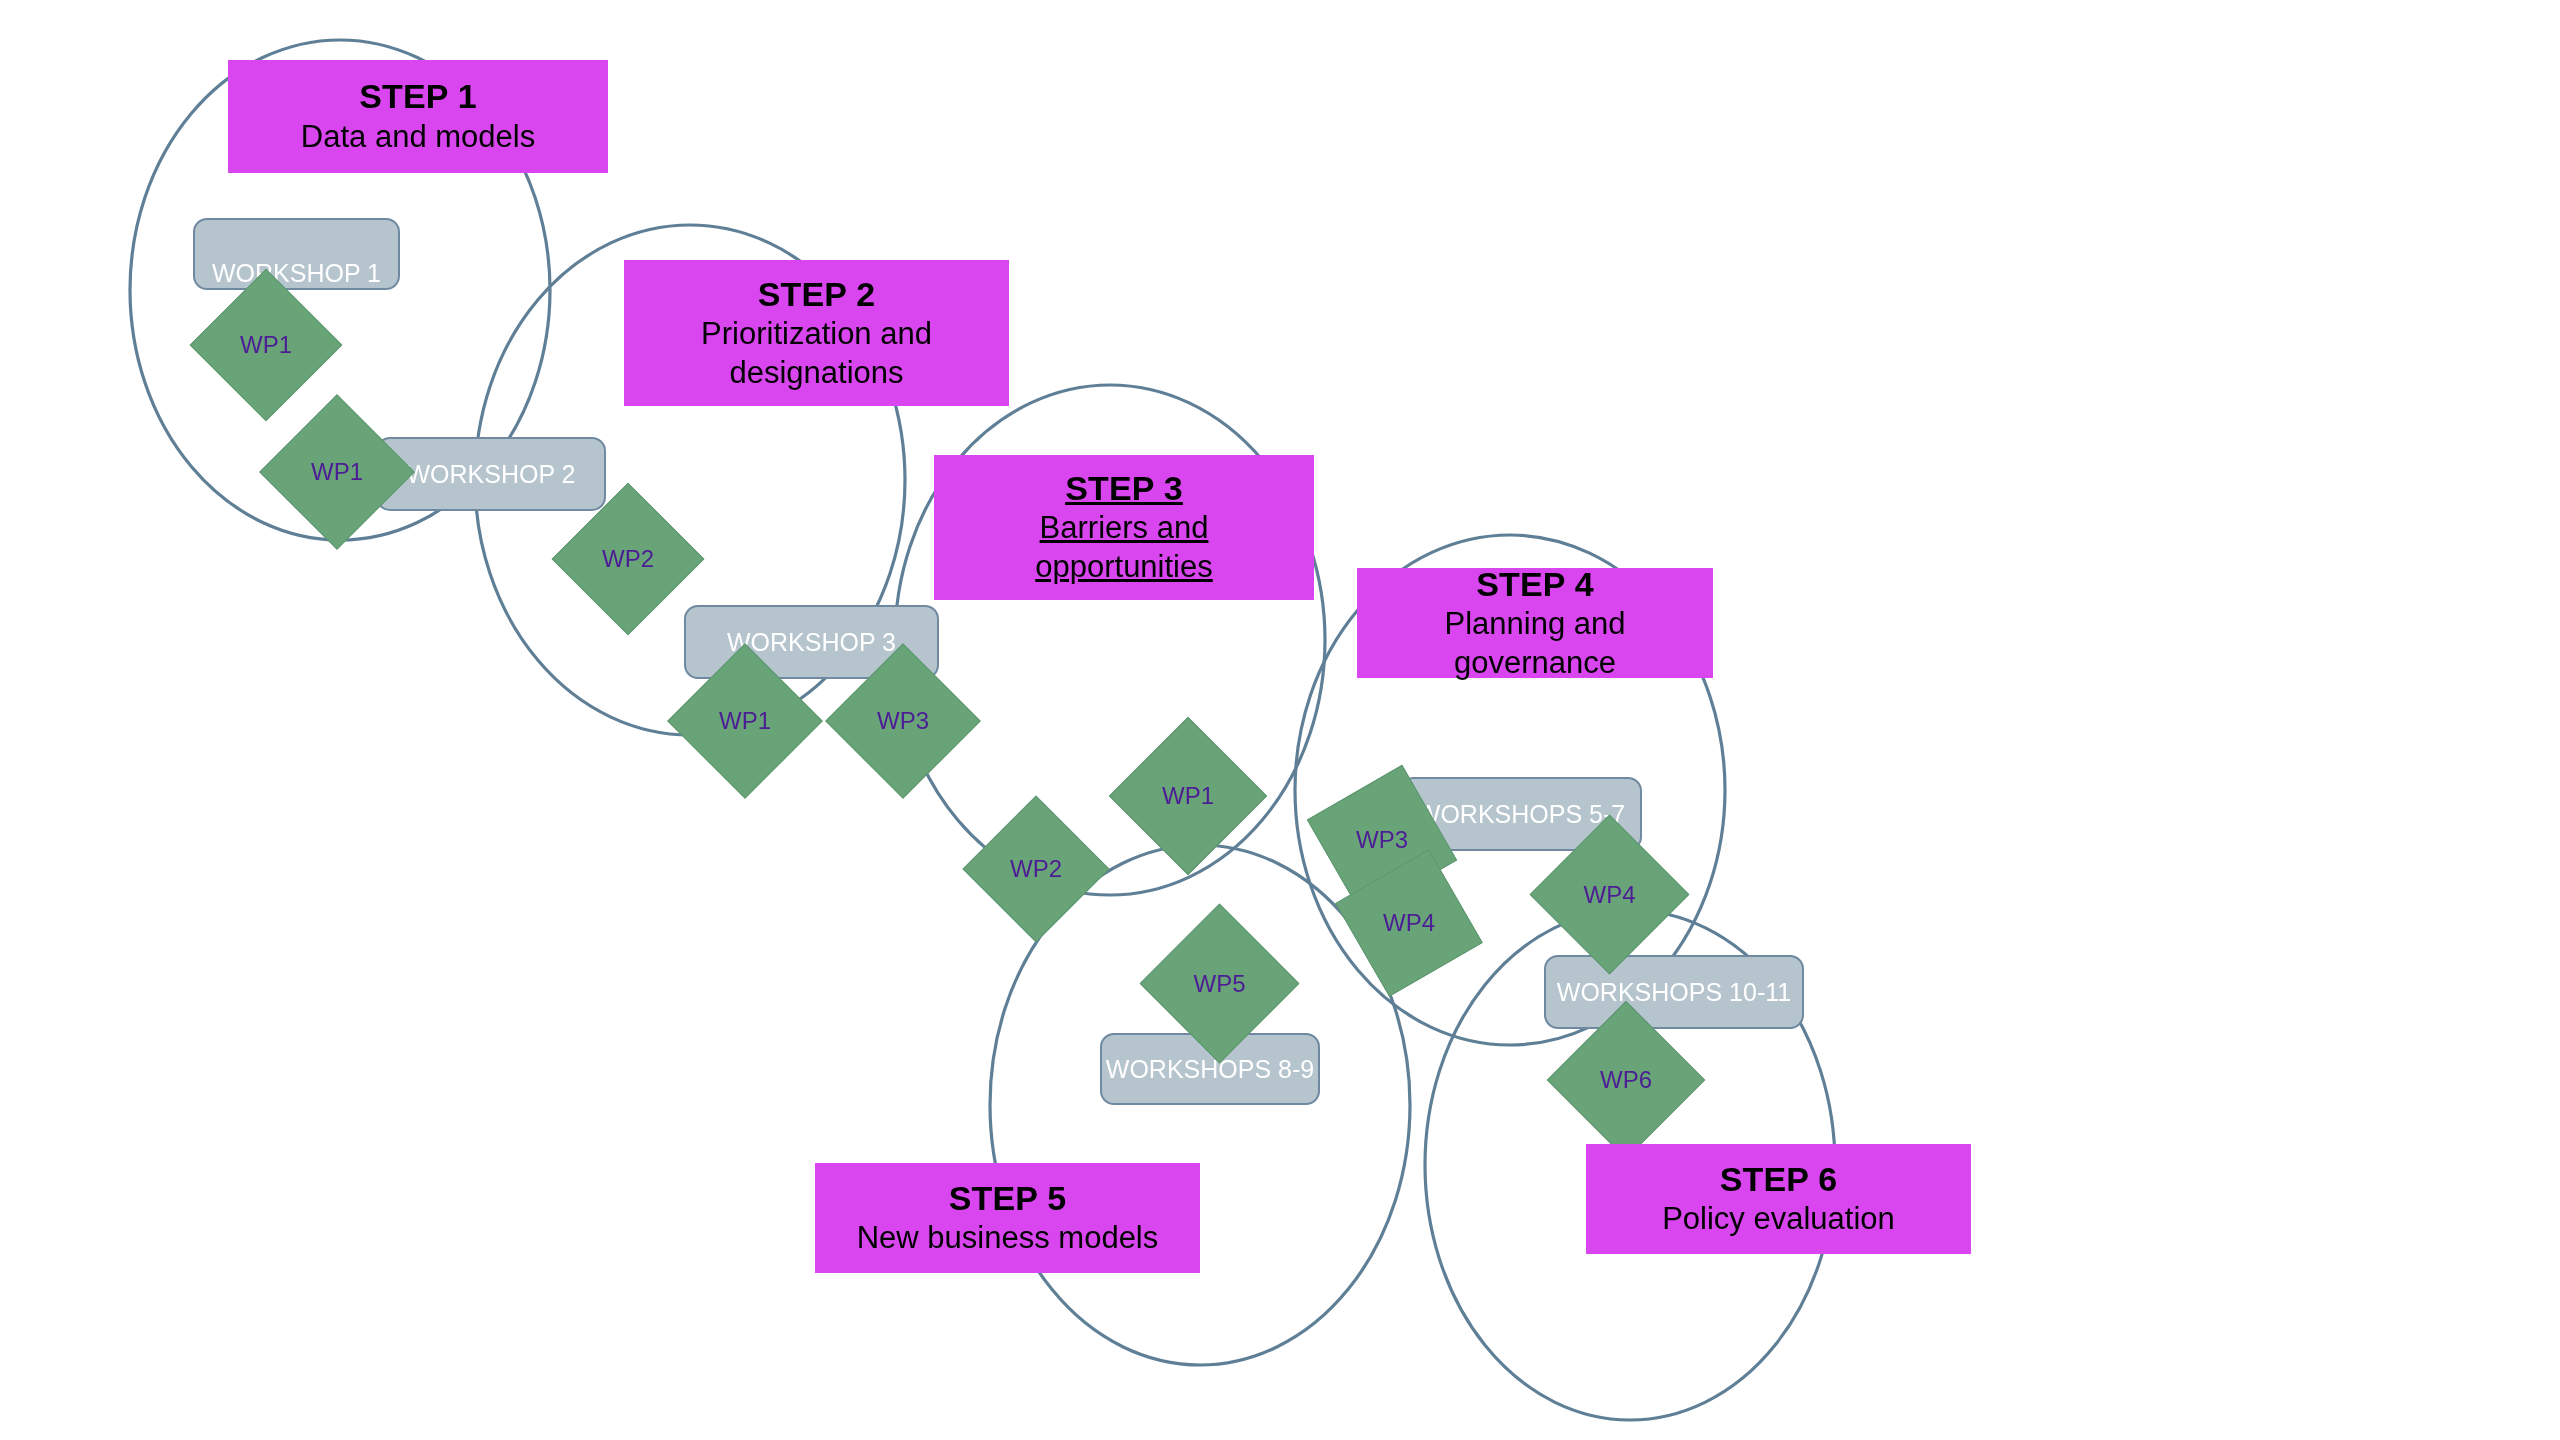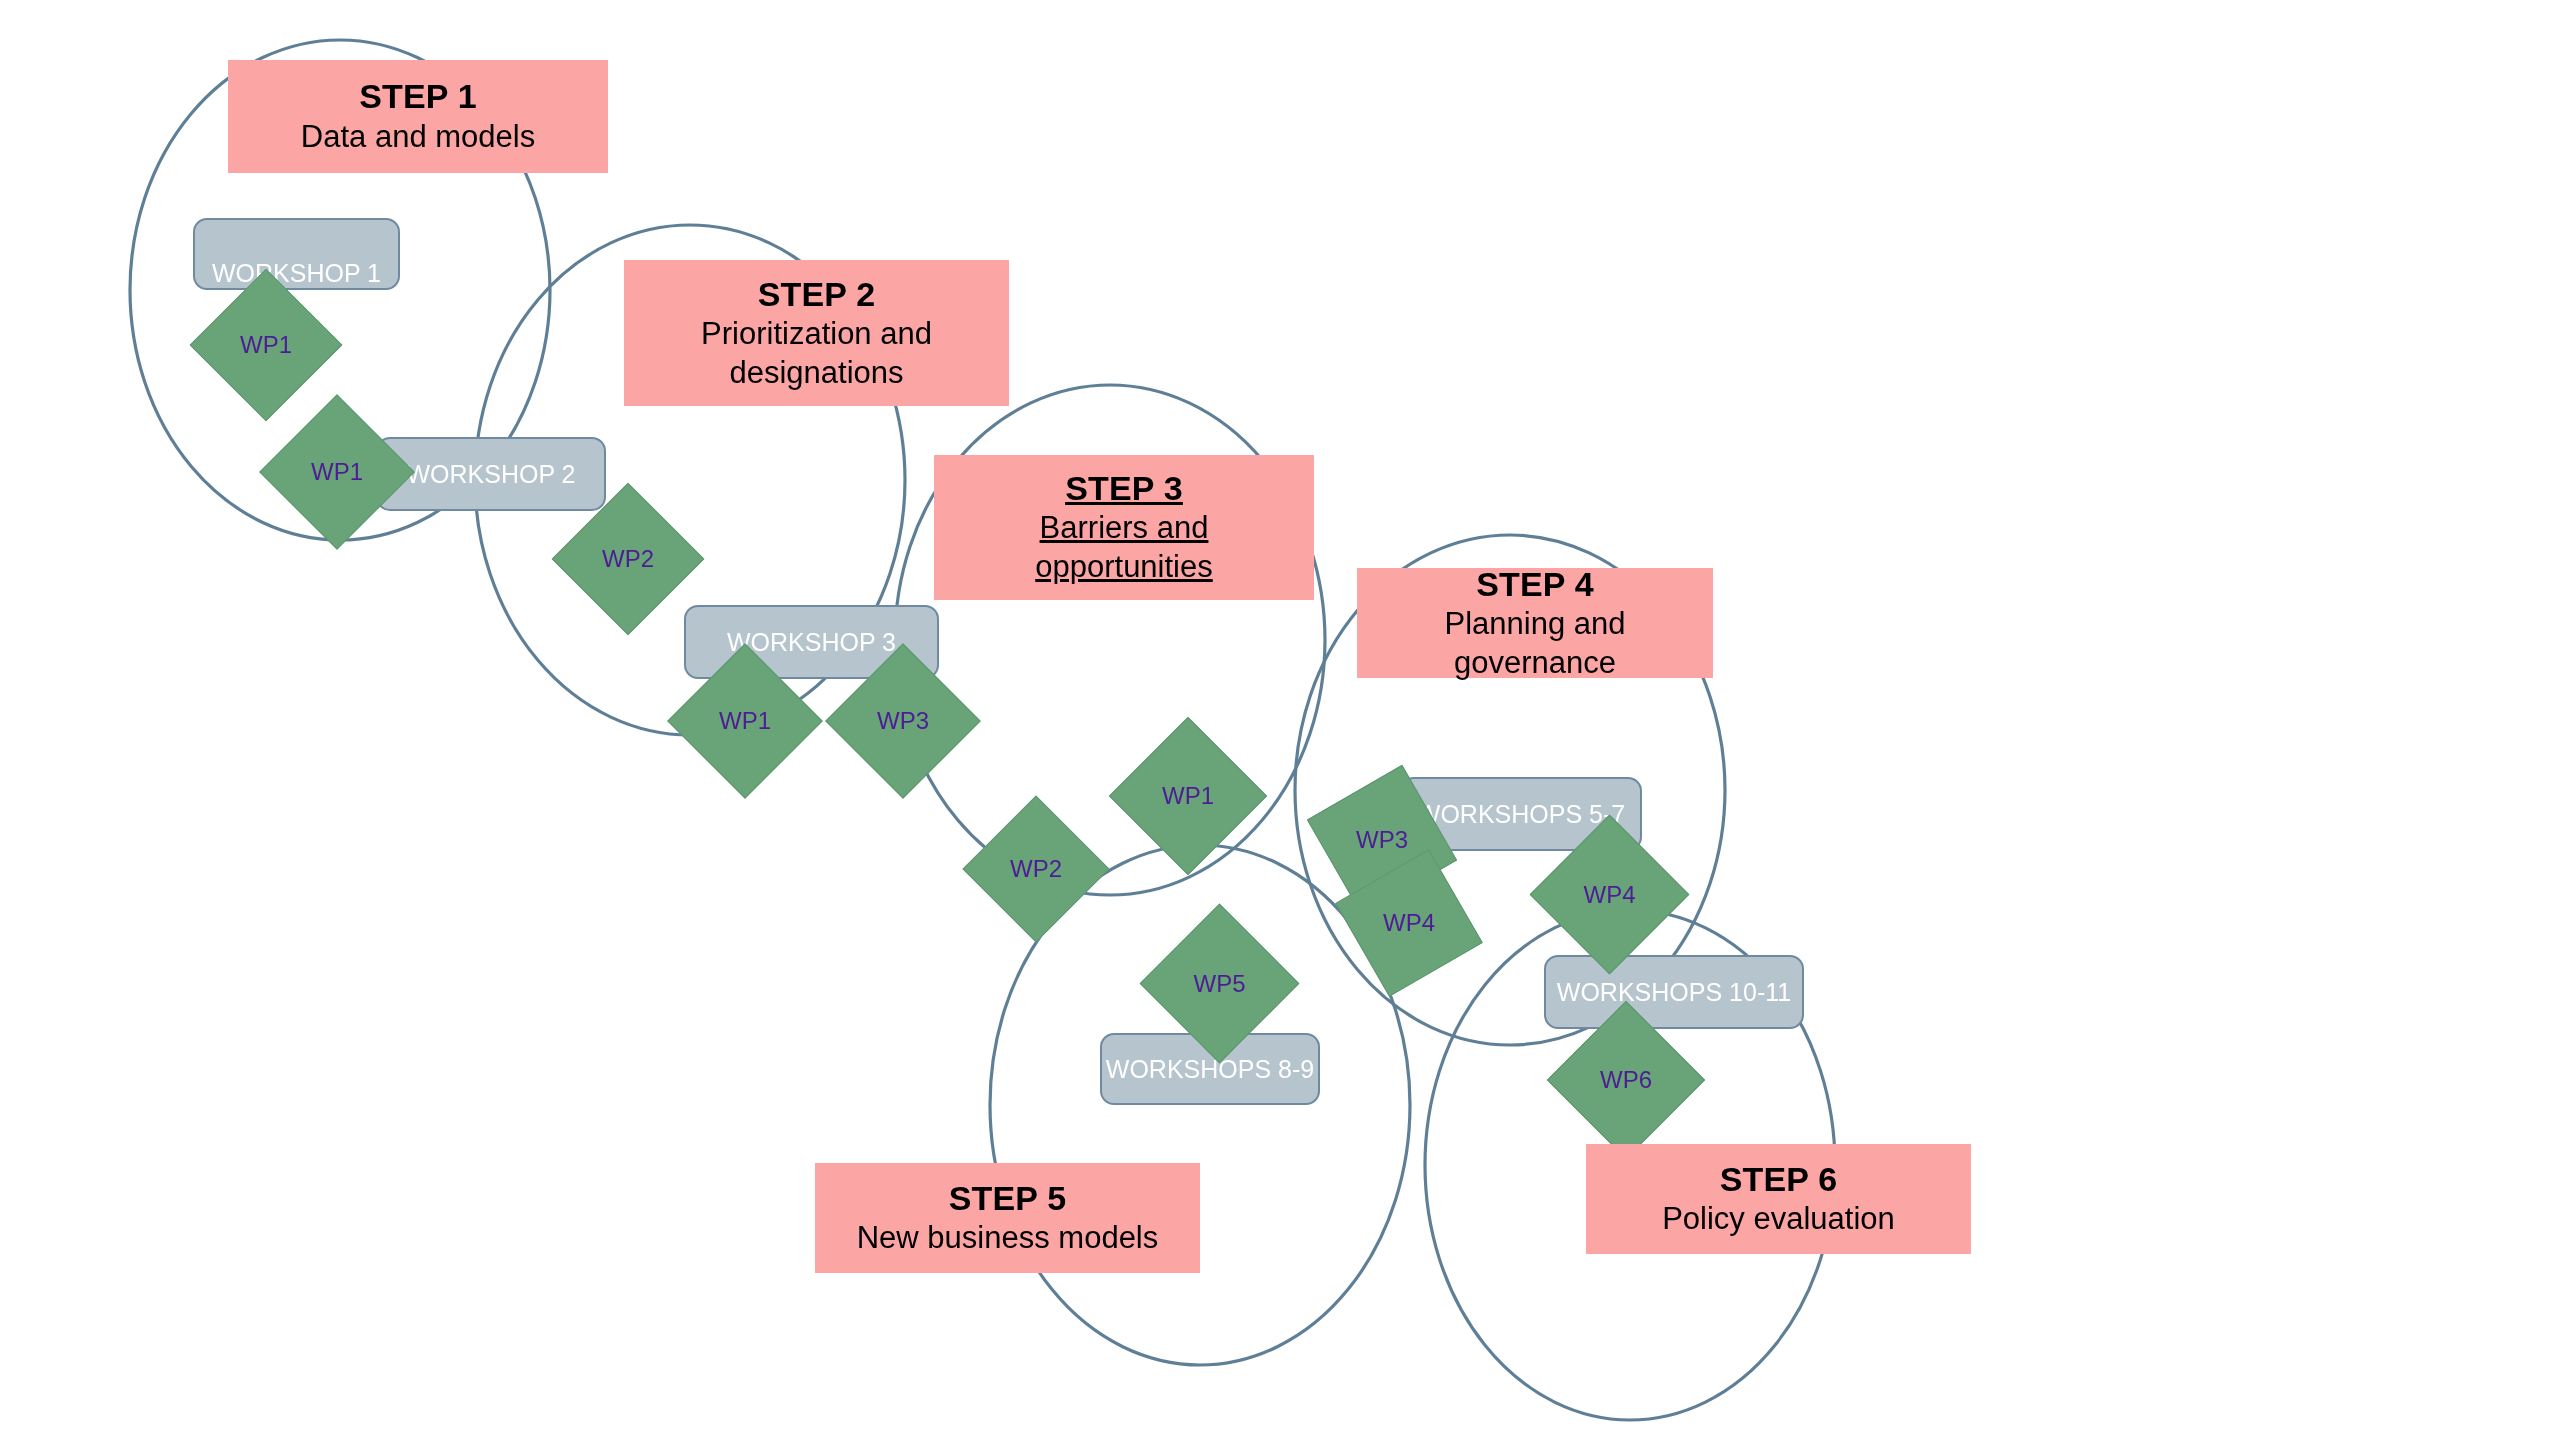--- a/index.html
+++ b/index.html
@@ -20,21 +20,21 @@
   #rings {
     position: absolute;
     left: 0;
     top: 0;
     width: 2560px;
     height: 1440px;
     z-index: 1;
   }
   .step-box {
     position: absolute;
-    background: #fca5a5;
+    background: #d946ef;
     color: #000000;
     display: flex;
     flex-direction: column;
     align-items: center;
     justify-content: center;
     text-align: center;
     z-index: 6;
     box-sizing: border-box;
     padding: 4px 10px;
   }

